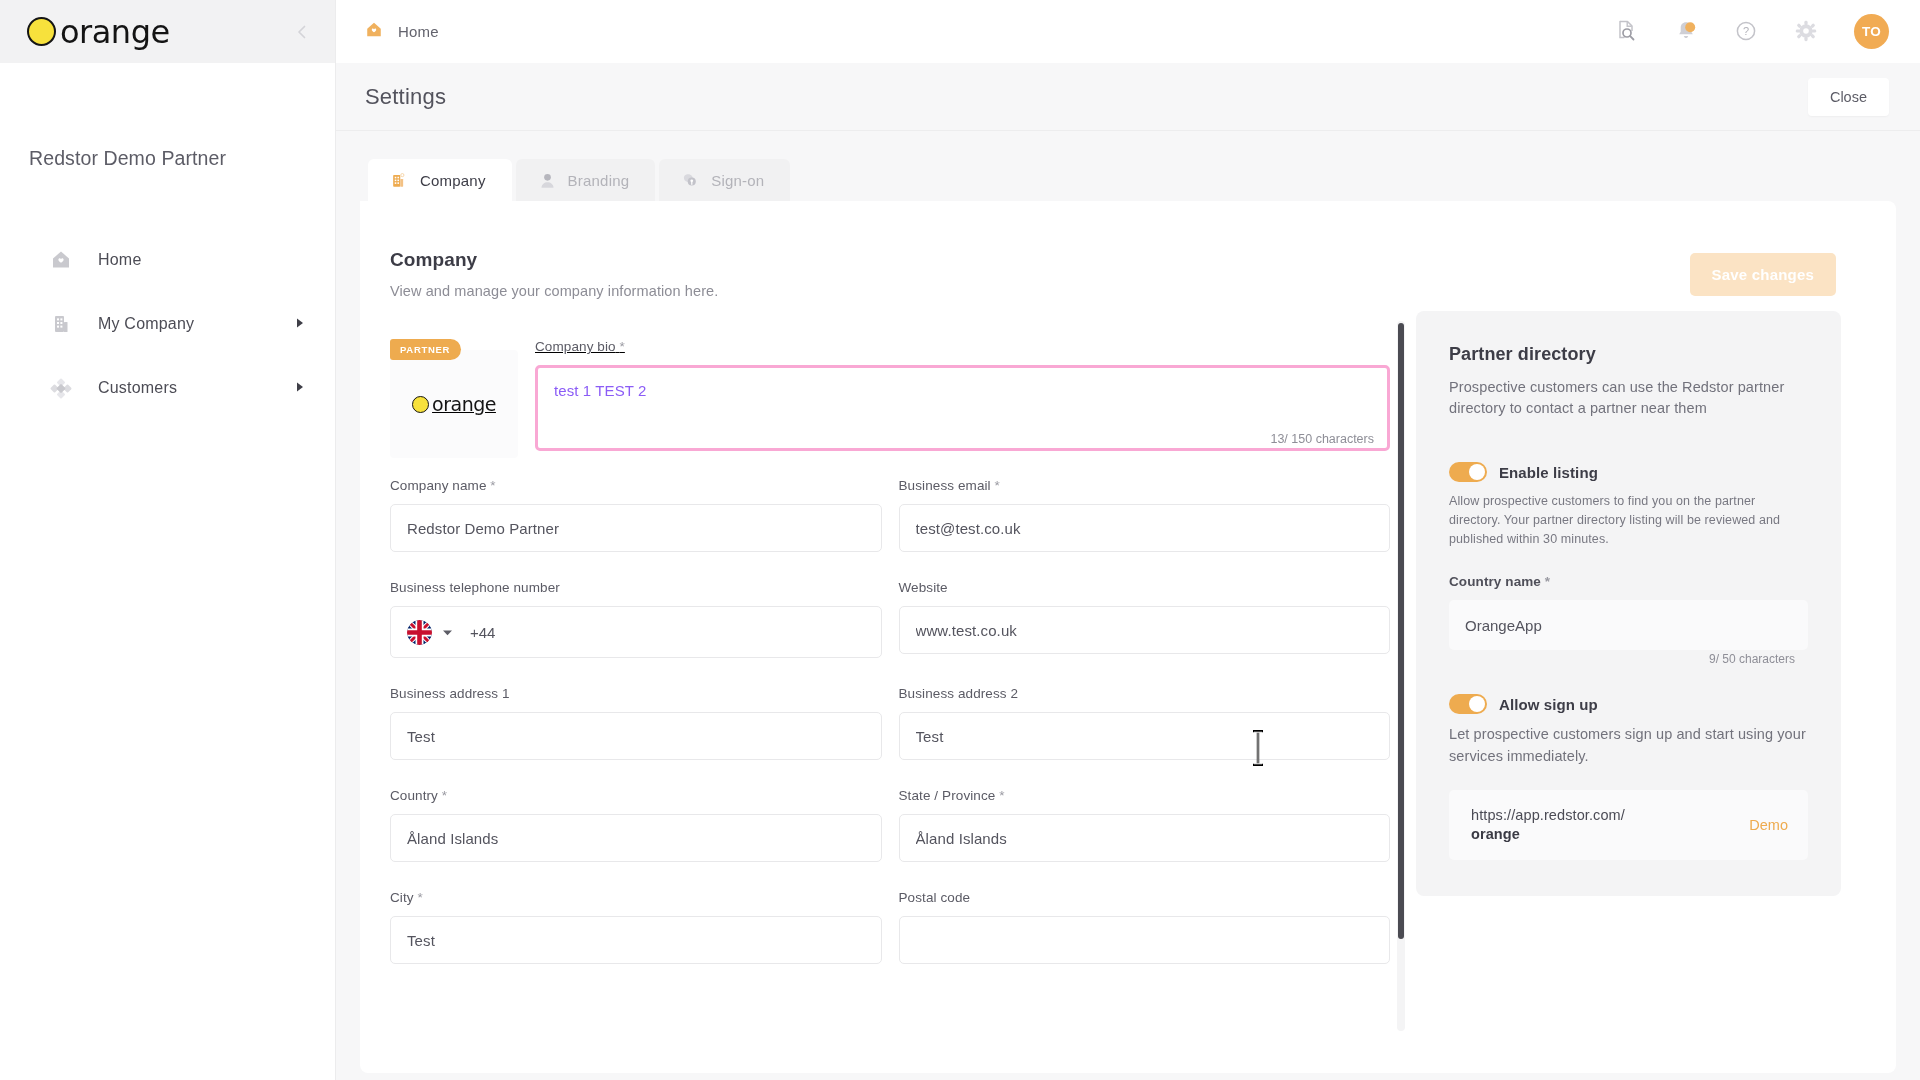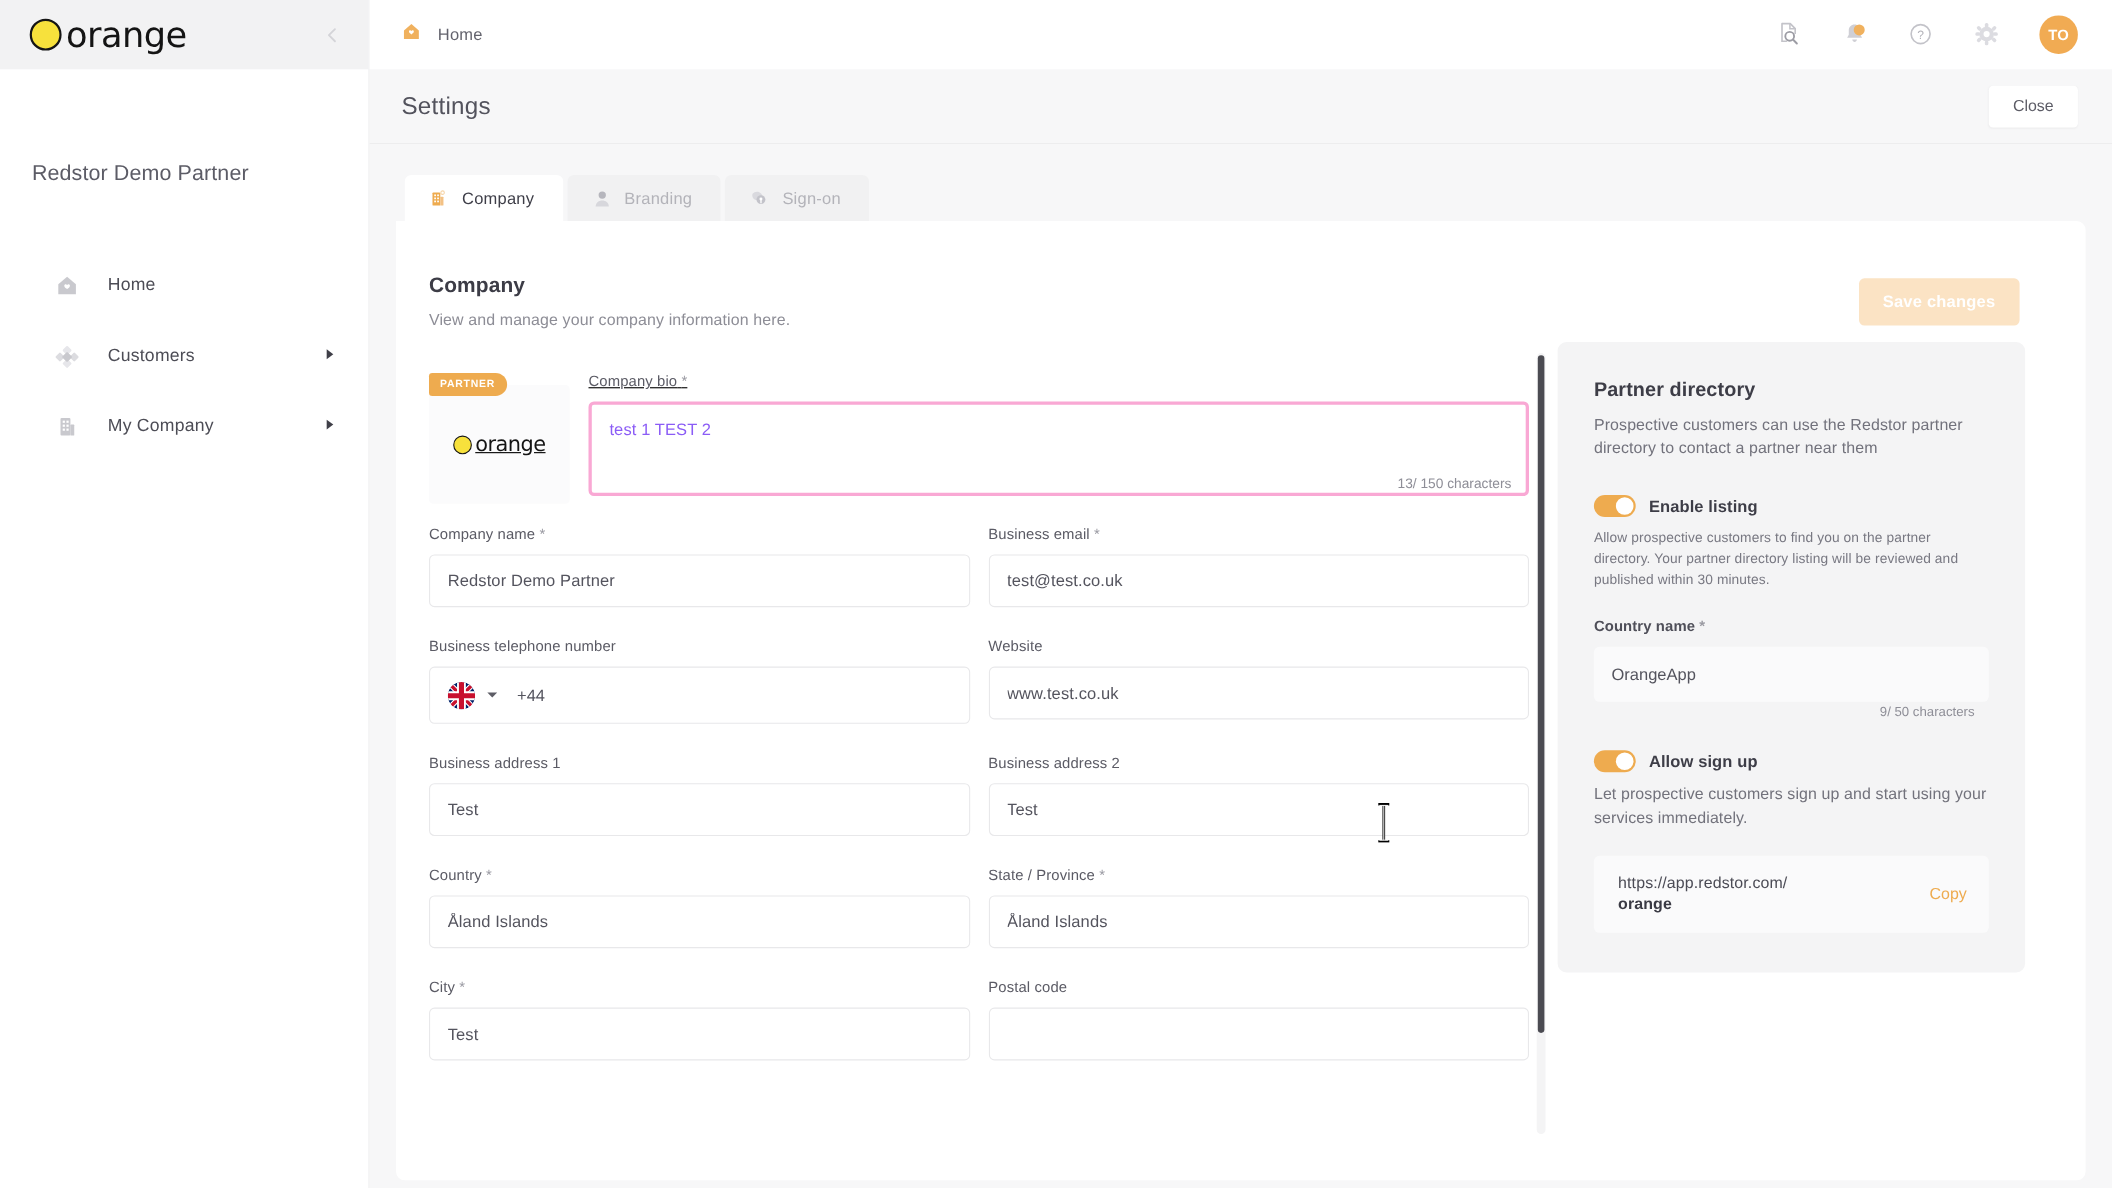--- a/index.html
+++ b/index.html
@@ -232,21 +232,21 @@
     background: #f4f4f5; border-radius: 8px;
     padding: 33px 33px 36px 33px;
     align-self: flex-start;
     position: relative;
   }
   #panel h3 { font-size: 18px; color: #3d3d47; font-weight: 700; letter-spacing: .1px; }
   #panel .sub {
     font-size: 14.5px; color: #72727c; margin-top: 12px;
     line-height: 1.42; letter-spacing: .1px;
   }
-  .tog-row { display: flex; align-items: center; gap: 12px; margin-top: 32px; }
+  .tog-row { display: flex; align-items: center; gap: 12px; margin-top: 44px; }
   .toggle {
     width: 38px; height: 20px; border-radius: 11px;
     background: #eeab4f; position: relative; cursor: pointer;
     flex: 0 0 38px;
   }
   .toggle .knob {
     position: absolute; right: 2px; top: 2px;
     width: 16px; height: 16px; border-radius: 50%; background: #fff;
   }
   .tog-label { font-size: 15px; font-weight: 700; color: #3d3d47; letter-spacing: .1px; }
@@ -305,52 +305,52 @@
 
   <div id="nav">
     <div class="nav-item">
       <span class="nav-ico">
         <svg width="26" height="26" viewBox="0 0 26 26">
             <path d="M5 11.5 L13 4.5 L21 11.5 V20.5 H5 Z" fill="#c9c9ce"></path>
             <path d="M13 15.8c-1.6-1.2-2.6-2-2.6-3.1 0-.8.6-1.4 1.3-1.4.5 0 .9.2 1.3.7.4-.5.8-.7 1.3-.7.7 0 1.3.6 1.3 1.4 0 1.1-1 1.9-2.6 3.1z" fill="#ffffff"></path>
           </svg>
       </span>
       <span class="nav-label">Home</span>
-    </div>
-    <div class="nav-item">
-      <span class="nav-ico">
-        <svg width="26" height="26" viewBox="0 0 26 26">
-          <rect x="3.4" y="10.4" width="6.2" height="6.2" rx="1" fill="#dcdce0" transform="rotate(45 6.5 13.5)"></rect>
-          <rect x="16.4" y="10.4" width="6.2" height="6.2" rx="1" fill="#dcdce0" transform="rotate(45 19.5 13.5)"></rect>
-          <rect x="9.9" y="4.4" width="6.2" height="6.2" rx="1" fill="#e6e6ea" transform="rotate(45 13 7.5)"></rect>
-          <rect x="9.9" y="16.4" width="6.2" height="6.2" rx="1" fill="#e6e6ea" transform="rotate(45 13 19.5)"></rect>
-          <rect x="9.6" y="10.1" width="6.8" height="6.8" rx="1" fill="#c9c9ce" transform="rotate(45 13 13.5)"></rect>
-        </svg>
-      </span>
-      <span class="nav-label">Customers</span>
-      <span class="nav-caret">
-        <svg width="10" height="12" viewBox="0 0 10 12">
-            <path d="M2 1.5 L8 6 L2 10.5 Z" fill="#3f3f48"></path>
-          </svg>
-      </span>
     </div>
     <div class="nav-item">
       <span class="nav-ico">
         <svg width="26" height="26" viewBox="0 0 26 26">
           <rect x="7" y="5" width="9" height="16" rx="1" fill="#c9c9ce"></rect>
           <rect x="16" y="11" width="3.5" height="10" rx=".6" fill="#c9c9ce"></rect>
           <rect x="9" y="7.4" width="2" height="2" fill="#ffffff"></rect>
             <rect x="12.4" y="7.4" width="2" height="2" fill="#ffffff"></rect>
           <rect x="9" y="11" width="2" height="2" fill="#ffffff"></rect>
             <rect x="12.4" y="11" width="2" height="2" fill="#ffffff"></rect>
           <rect x="9" y="14.6" width="2" height="2" fill="#ffffff"></rect>
             <rect x="12.4" y="14.6" width="2" height="2" fill="#ffffff"></rect>
         </svg>
       </span>
       <span class="nav-label">My Company</span>
+      <span class="nav-caret">
+        <svg width="10" height="12" viewBox="0 0 10 12">
+            <path d="M2 1.5 L8 6 L2 10.5 Z" fill="#3f3f48"></path>
+          </svg>
+      </span>
+    </div>
+    <div class="nav-item">
+      <span class="nav-ico">
+        <svg width="26" height="26" viewBox="0 0 26 26">
+          <rect x="3.4" y="10.4" width="6.2" height="6.2" rx="1" fill="#dcdce0" transform="rotate(45 6.5 13.5)"></rect>
+          <rect x="16.4" y="10.4" width="6.2" height="6.2" rx="1" fill="#dcdce0" transform="rotate(45 19.5 13.5)"></rect>
+          <rect x="9.9" y="4.4" width="6.2" height="6.2" rx="1" fill="#e6e6ea" transform="rotate(45 13 7.5)"></rect>
+          <rect x="9.9" y="16.4" width="6.2" height="6.2" rx="1" fill="#e6e6ea" transform="rotate(45 13 19.5)"></rect>
+          <rect x="9.6" y="10.1" width="6.8" height="6.8" rx="1" fill="#c9c9ce" transform="rotate(45 13 13.5)"></rect>
+        </svg>
+      </span>
+      <span class="nav-label">Customers</span>
       <span class="nav-caret">
         <svg width="10" height="12" viewBox="0 0 10 12">
             <path d="M2 1.5 L8 6 L2 10.5 Z" fill="#3f3f48"></path>
           </svg>
       </span>
     </div>
   </div>
 </div>
 
 <div id="topbar">
@@ -625,21 +625,21 @@
             </div>
           <span class="tog-label">Allow sign up</span>
         </div>
         <p class="tog-desc" style="font-size:14.5px;color:#72727c">Let prospective customers sign up and start using your services immediately.</p>
 
         <div id="url-box">
           <div id="url-text">
             <span>https://app.redstor.com/</span><br>
             <span id="url-slug">orange</span>
           </div>
-          <span id="copy-link">Copy</span>
+          <span id="copy-link">Demo</span>
         </div>
       </div>
 
     </div>
   </div>
 </div>
 
 <div id="ibeam">
   <svg width="14" height="36" viewBox="0 0 14 36">
     <path d="M2 1 H12 M2 35 H12 M7 1 V35" stroke="#000000" stroke-width="2.4" fill="none"></path>

